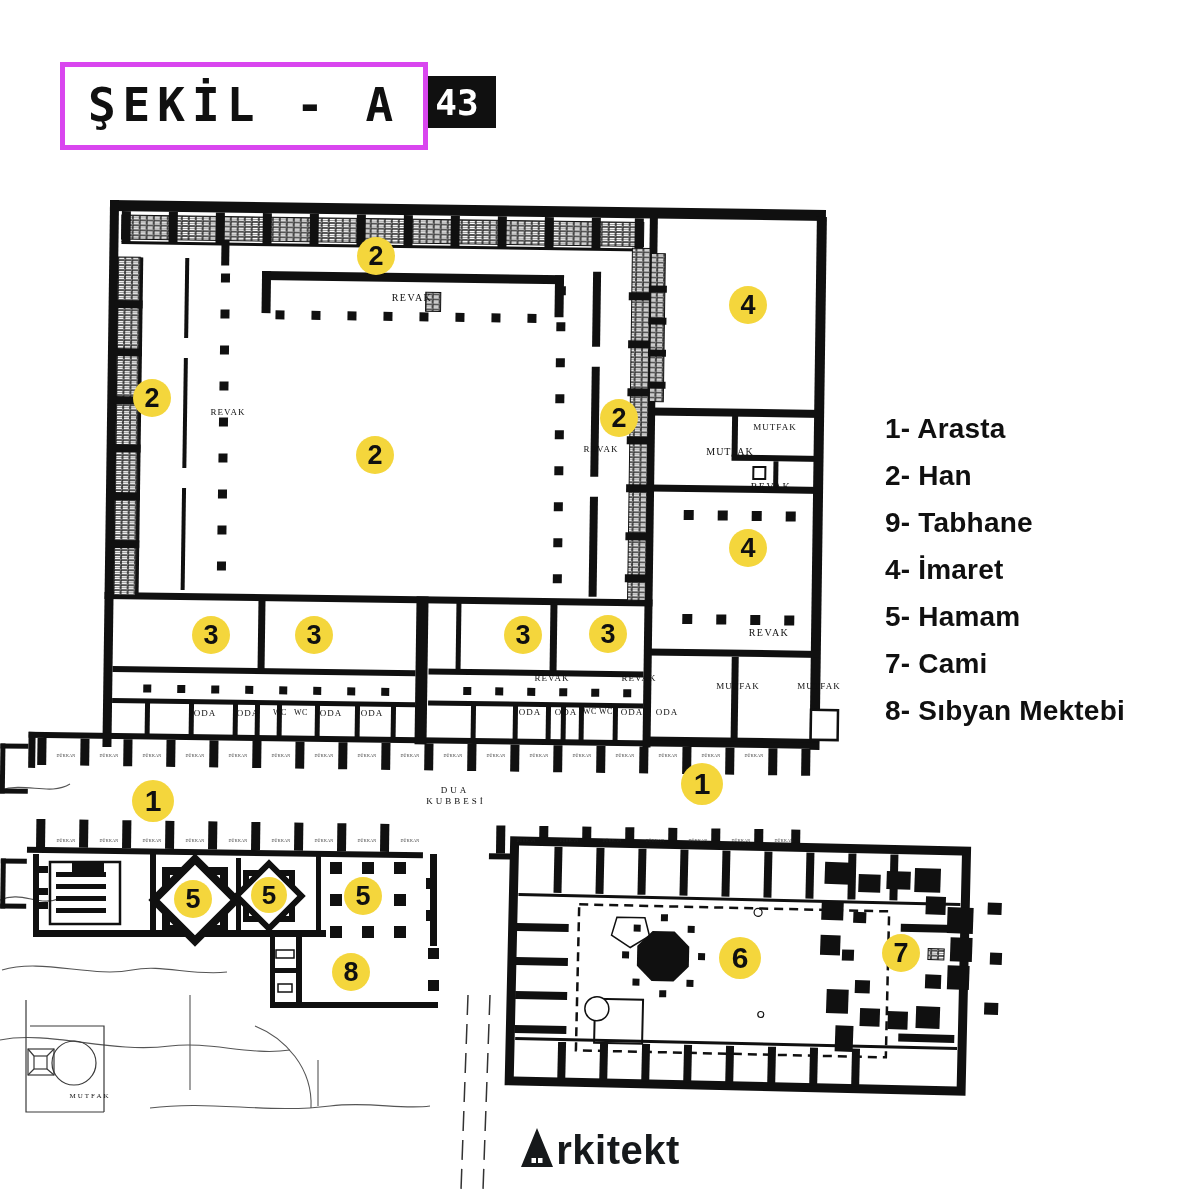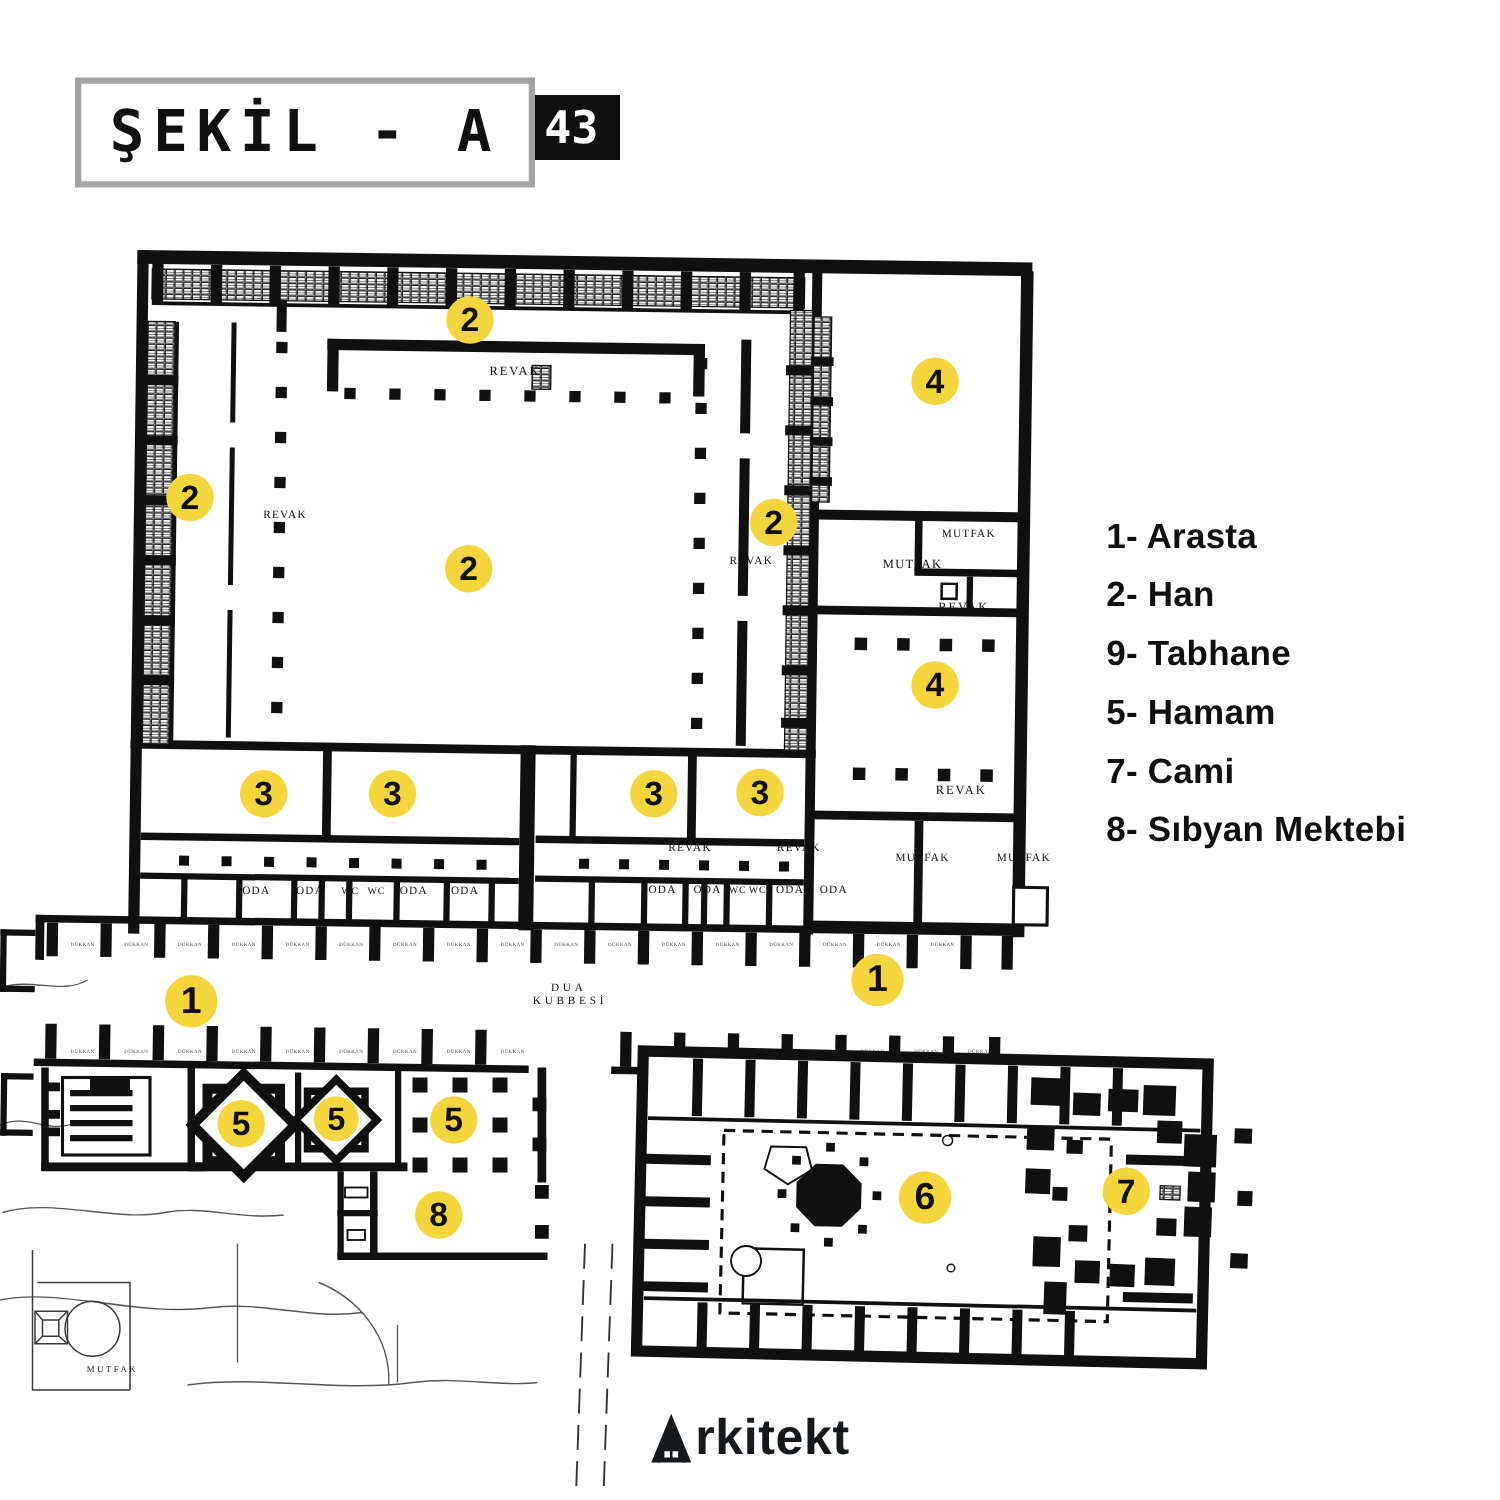--- a/index.html
+++ b/index.html
@@ -1,20 +1,20 @@
 <!DOCTYPE html>
 <html><head>
 <meta charset="utf-8">
 <style>
   html,body{margin:0;padding:0;background:#ffffff;}
   .page{position:relative;width:1200px;height:1200px;background:#ffffff;overflow:hidden;
         font-family:"Liberation Sans",sans-serif;color:#101010;}
   
   .titlebox{position:absolute;left:60px;top:62px;width:358px;height:78px;background:#fff;
-            border:5px solid #a3a3a3;display:flex;align-items:center;justify-content:center;z-index:5;}
+            border:5px solid #d946ef;display:flex;align-items:center;justify-content:center;z-index:5;}
   .titlebox .t{font-family:"DejaVu Sans Mono",monospace;font-weight:bold;font-size:46px;
                letter-spacing:7px;white-space:nowrap;transform:translateY(-1px);}
   .badge{position:absolute;left:418px;top:76px;width:78px;height:52px;background:#101010;color:#fff;
          display:flex;align-items:center;justify-content:center;font-family:"DejaVu Sans Mono",monospace;
          font-weight:bold;font-size:36px;z-index:4;}
   
   .legend{position:absolute;left:885px;top:405px;z-index:5;}
   .legend .li{height:47px;display:flex;align-items:center;font-weight:bold;font-size:28px;
               letter-spacing:0.2px;white-space:nowrap;}
   
@@ -22,21 +22,21 @@
   
   .rlabel{position:absolute;transform:translate(-50%,-50%);font-family:"Liberation Serif",serif;
           color:#101010;white-space:nowrap;z-index:3;line-height:1;margin-left:28px;}
   .shoplabel{position:absolute;transform:translate(-50%,-50%);font-family:"Liberation Serif",serif;
           color:#222;white-space:nowrap;z-index:3;font-size:4px;letter-spacing:0.3px;opacity:.9;line-height:1;}
   
   .marker{position:absolute;transform:translate(-50%,-50%);border-radius:50%;
           display:flex;align-items:center;justify-content:center;font-weight:bold;
           font-family:"Liberation Sans",sans-serif;color:#101010;z-index:6;}
   
-  .brand{position:absolute;left:0;top:1128px;width:100%;display:flex;align-items:center;
+  .brand{position:absolute;left:0;top:1128px;width:100%;display:flex;
          justify-content:center;z-index:5;}
   .brand .rest{font-weight:bold;font-size:40px;letter-spacing:0.5px;color:#16191b;}
   .brand svg{margin-right:2px;}
 </style>
 </head>
 <body>
 
 <div class="page">
 
   <div class="titlebox">
@@ -505,20 +505,21 @@
       <div class="marker" style="left: 351px; top: 972px; width: 38px; height: 38px; background: rgb(244, 214, 60); font-size: 27px;">8</div>
       <div class="marker" style="left: 740px; top: 958px; width: 42px; height: 42px; background: rgb(244, 214, 60); font-size: 30px;">6</div>
       <div class="marker" style="left: 901px; top: 953px; width: 38px; height: 38px; background: rgb(244, 214, 60); font-size: 27px;">7</div>
     </div>
 
   <div class="legend">
       <div id="legend-list">
         <div class="li">1- Arasta</div>
         <div class="li">2- Han</div>
         <div class="li">9- Tabhane</div>
+        <div class="li">4- İmaret</div>
         <div class="li">5- Hamam</div>
         <div class="li">7- Cami</div>
         <div class="li">8- Sıbyan Mektebi</div>
       </div>
     </div>
 
   <div class="brand" aria-label="Arkitekt">
     <svg width="34" height="40" viewBox="0 0 34 40">
       <polygon points="17,0 33,39 26,39 17,13 8,39 1,39" fill="#16191b"></polygon>
       <polygon points="17,4 28,39 6,39" fill="#16191b"></polygon>

